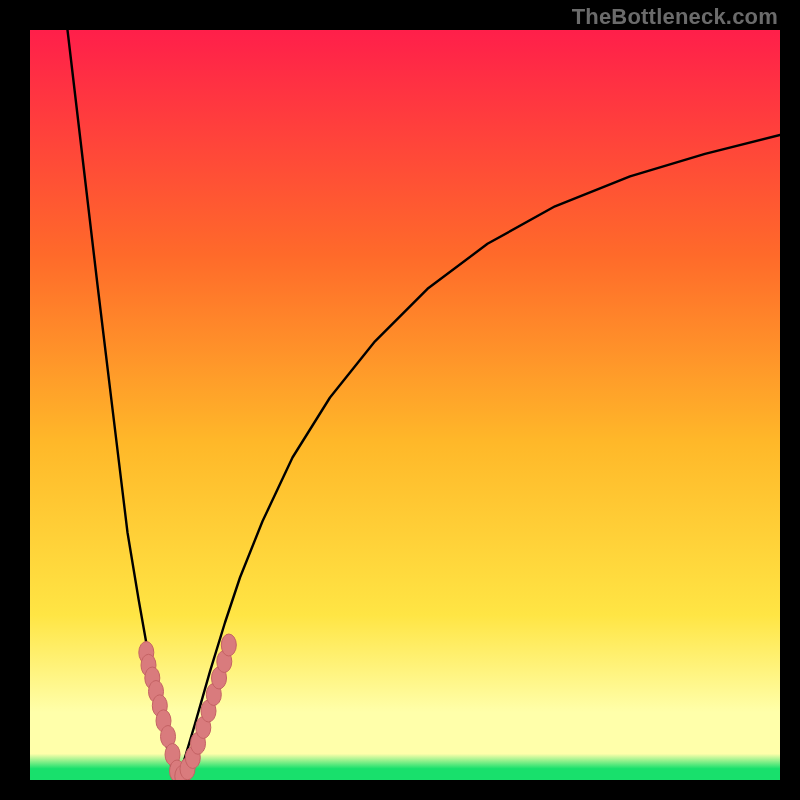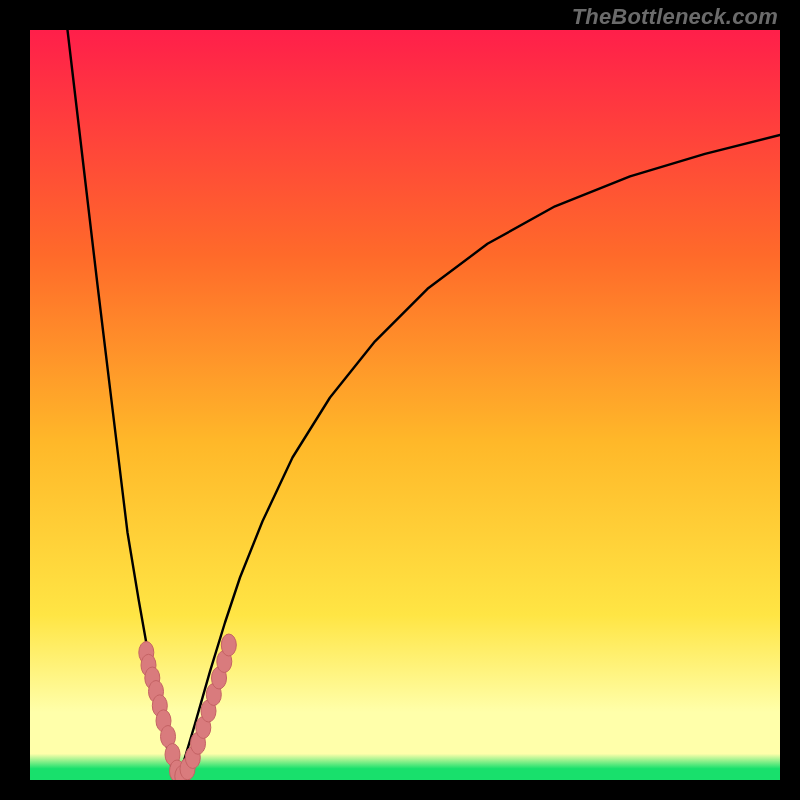--- a/index.html
+++ b/index.html
@@ -9,21 +9,20 @@
     height: 800px;
     overflow: hidden;
     background: #000;
     font-family: Arial, Helvetica, sans-serif;
   }
   .chart-outer {
     position: relative;
     width: 800px;
     height: 568px;
     background: #000;
-    font-style: italic;
   }
   .plot-area {
     position: absolute;
     left: 30px;
     top: 30px;
     width: 750px;
     height: 750px;
     overflow: hidden;
   }
   .gradient-bg {

